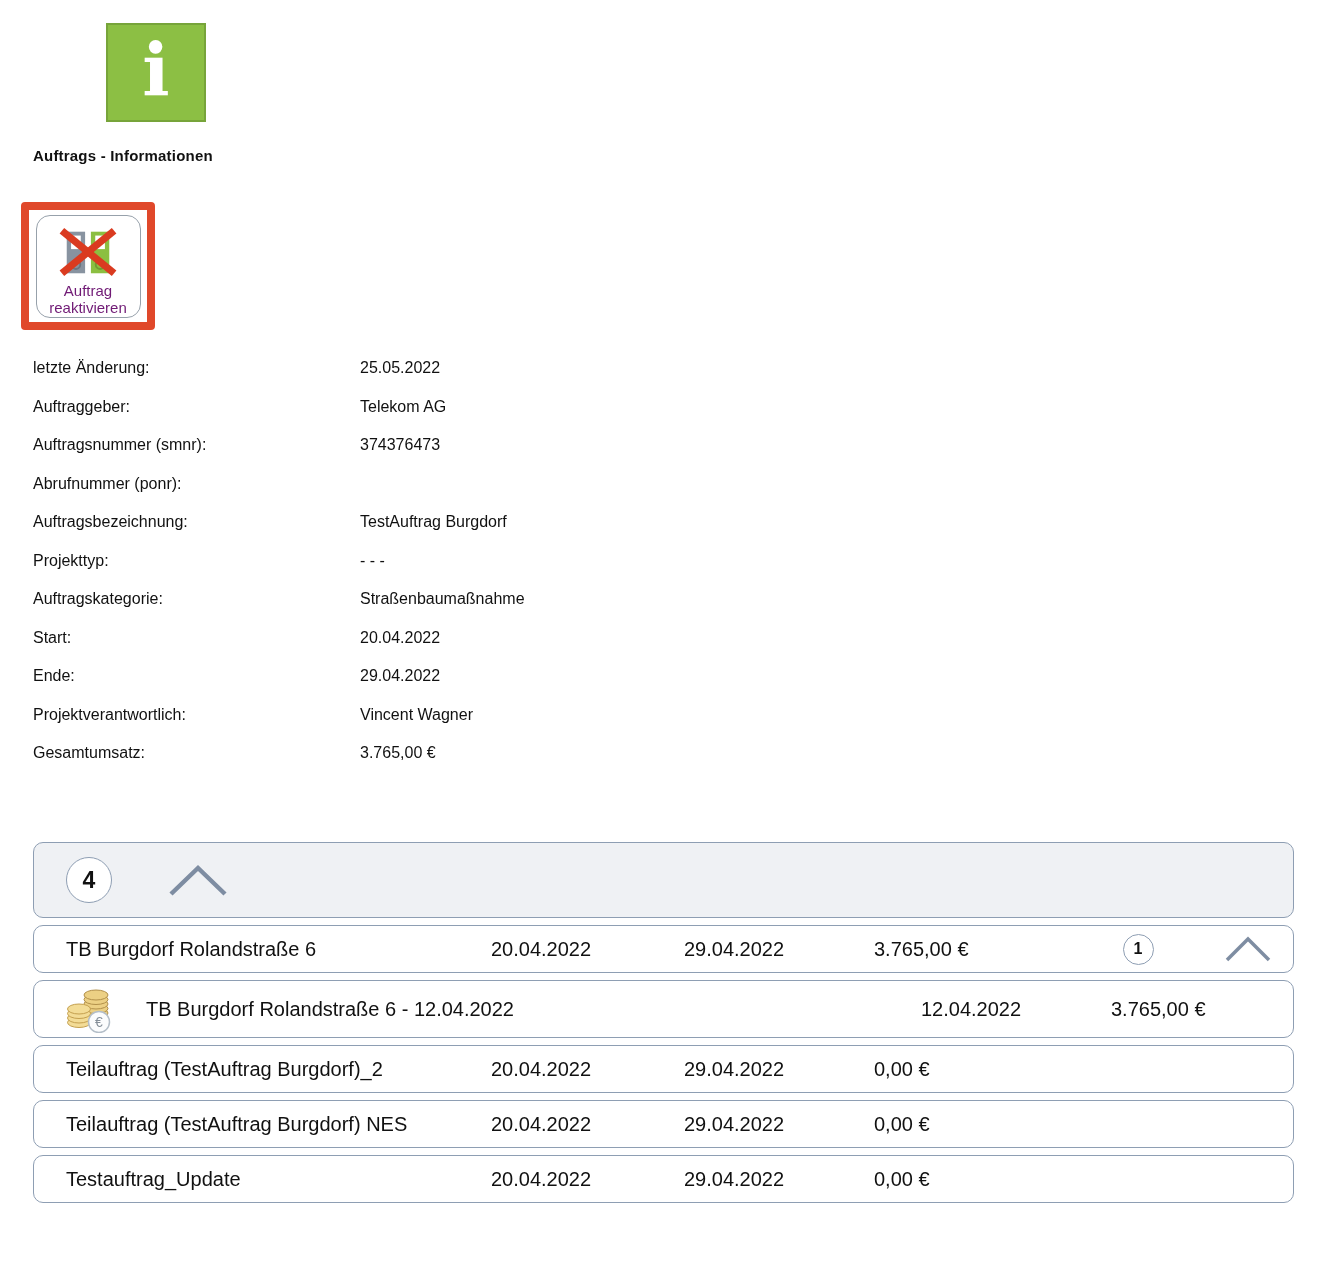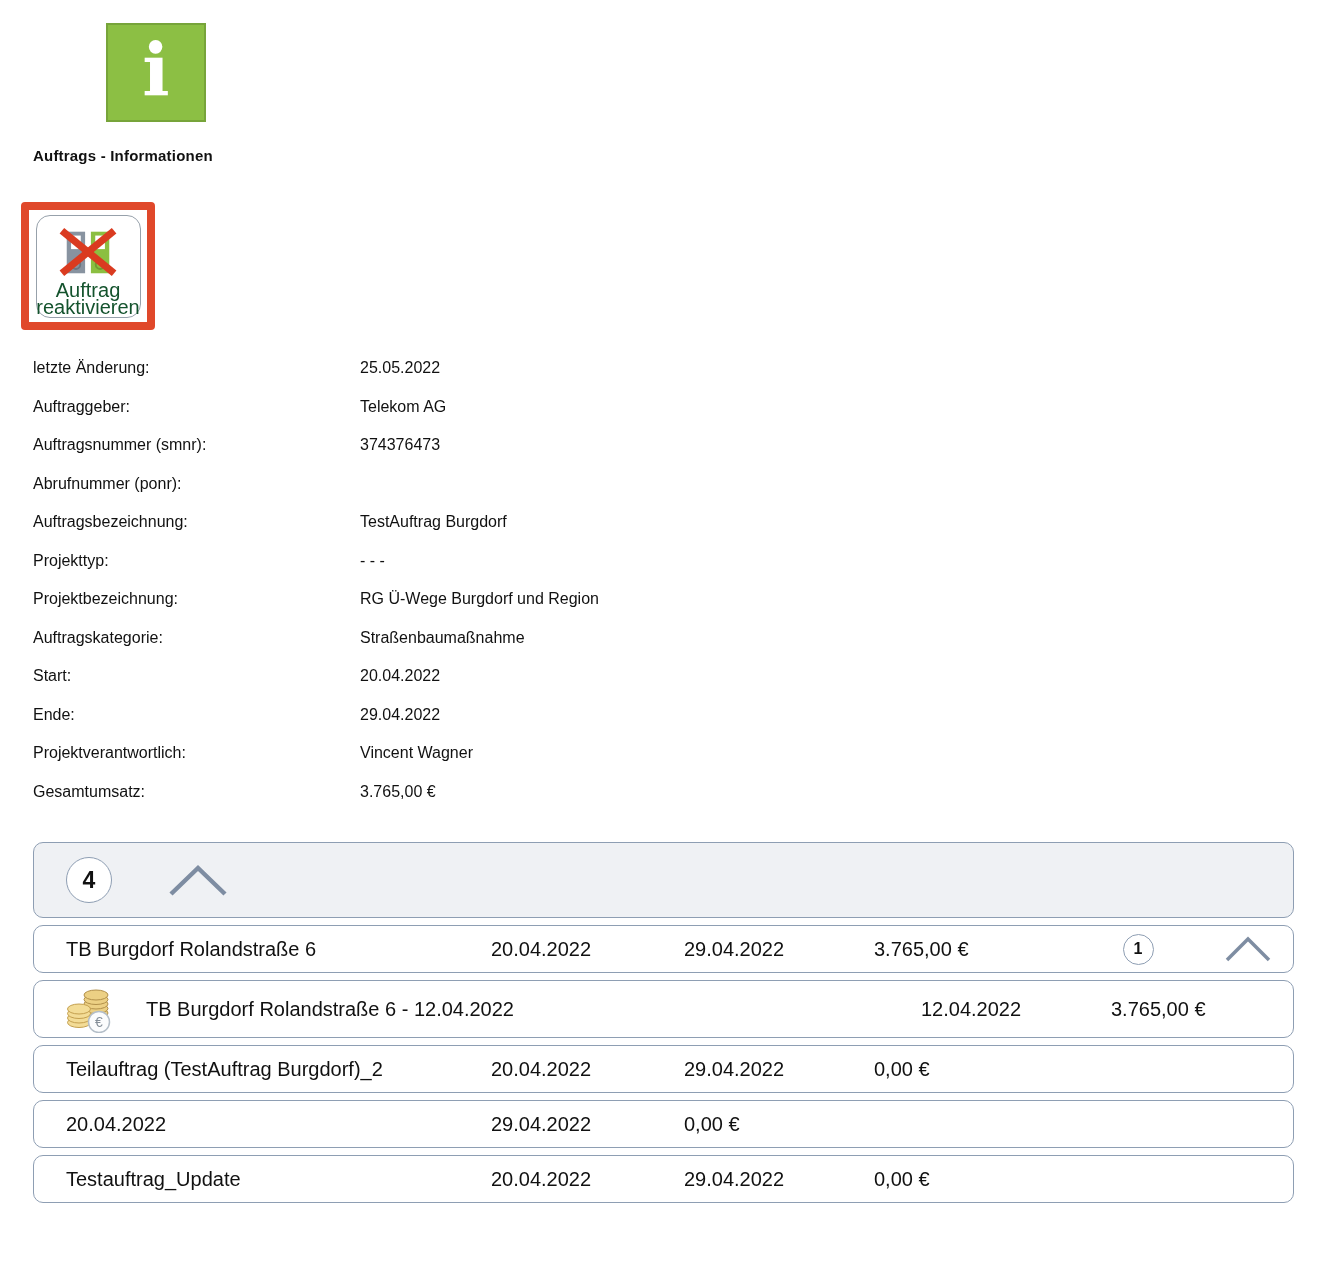--- a/index.html
+++ b/index.html
@@ -54,24 +54,24 @@
   .reactivate-btn {
     width: 105px; height: 103px;
     background: #ffffff;
     border: 1px solid #97a1ab;
     border-radius: 14px;
     display: flex; flex-direction: column; align-items: center;
     padding-top: 7px;
     cursor: pointer;
   }
   .reactivate-btn .btn-label {
-    font-size: 20px;
+    font-size: 15px;
     line-height: 17px;
     text-align: center;
-    color: #14532d;
+    color: #701a75;
     margin-top: 1px;
   }
 
   
   .details {
     position: absolute;
     left: 33px; top: 349px;
     width: 900px;
   }
   .detail-row {
@@ -206,24 +206,20 @@
       <span class="detail-label">Abrufnummer (ponr):</span>
       <span class="detail-value"></span>
     </div>
     <div class="detail-row">
       <span class="detail-label">Auftragsbezeichnung:</span>
       <span class="detail-value">TestAuftrag Burgdorf</span>
     </div>
     <div class="detail-row">
       <span class="detail-label">Projekttyp:</span>
       <span class="detail-value">- - -</span>
-    </div>
-    <div class="detail-row">
-      <span class="detail-label">Projektbezeichnung:</span>
-      <span class="detail-value">RG Ü-Wege Burgdorf und Region</span>
     </div>
     <div class="detail-row">
       <span class="detail-label">Auftragskategorie:</span>
       <span class="detail-value">Straßenbaumaßnahme</span>
     </div>
     <div class="detail-row">
       <span class="detail-label">Start:</span>
       <span class="detail-value">20.04.2022</span>
     </div>
     <div class="detail-row">
@@ -294,20 +290,21 @@
     <div class="t-row">
       <span>Teilauftrag (TestAuftrag Burgdorf)_2</span>
       <span>20.04.2022</span>
       <span>29.04.2022</span>
       <span>0,00 €</span>
       <span class="cell-badge"></span>
       <span class="cell-chevron"></span>
     </div>
 
     <div class="t-row">
+      <span>Teilauftrag (TestAuftrag Burgdorf) NES</span>
       <span>20.04.2022</span>
       <span>29.04.2022</span>
       <span>0,00 €</span>
       <span class="cell-badge"></span>
       <span class="cell-chevron"></span>
     </div>
 
     <div class="t-row">
       <span>Testauftrag_Update</span>
       <span>20.04.2022</span>

